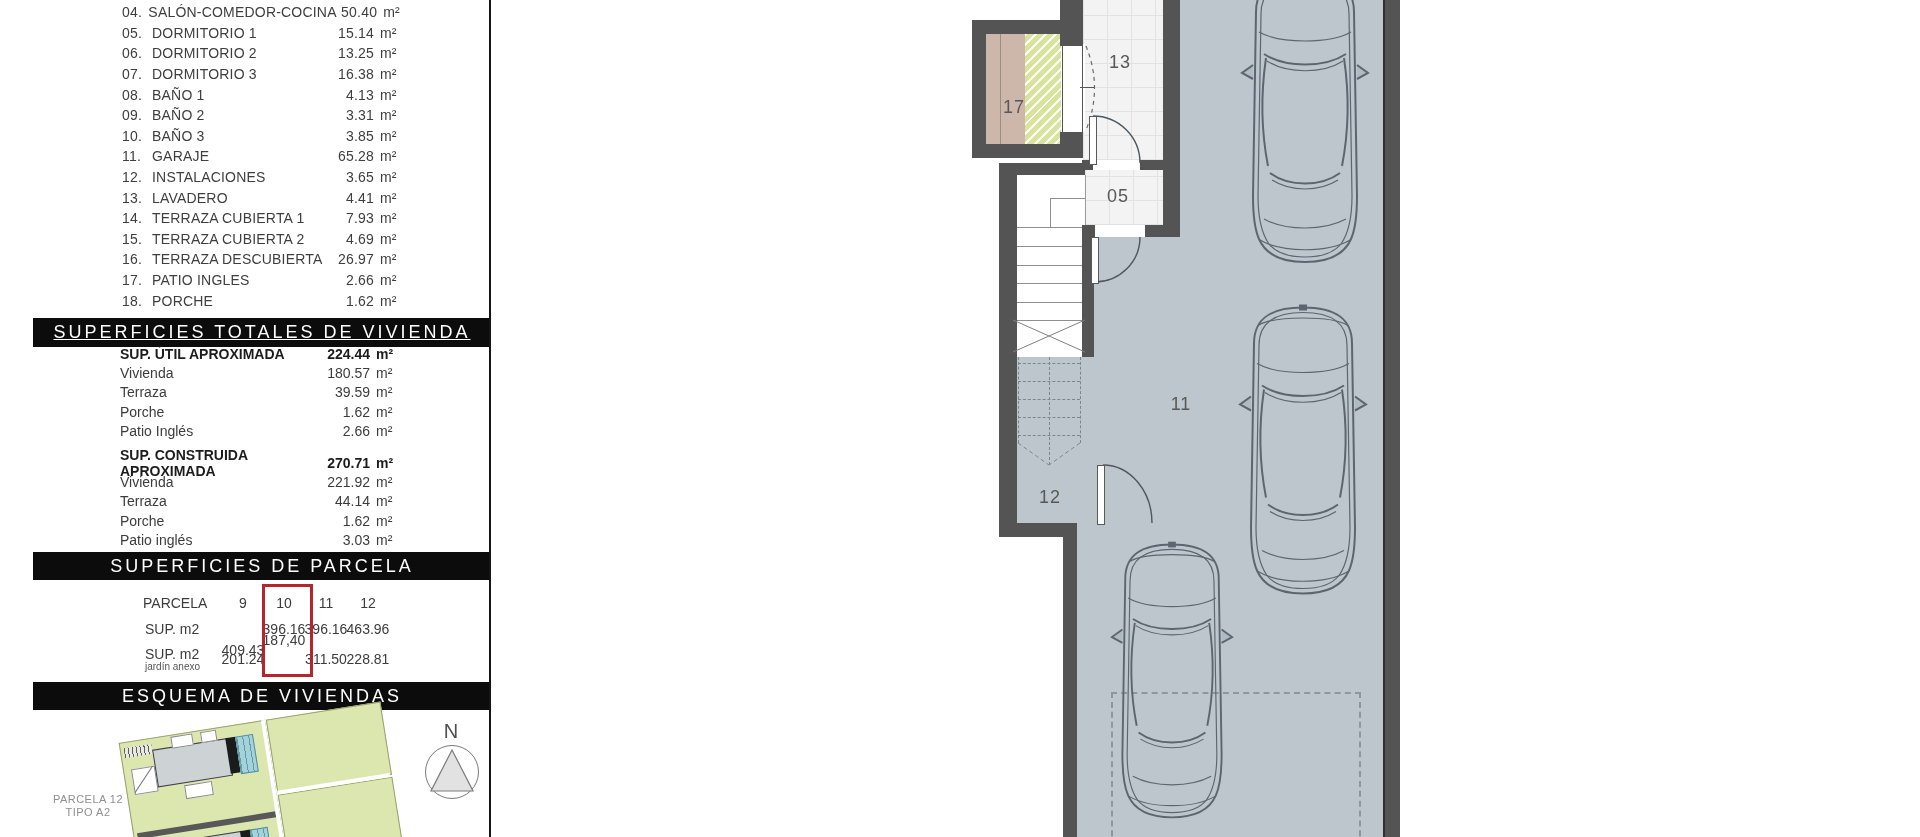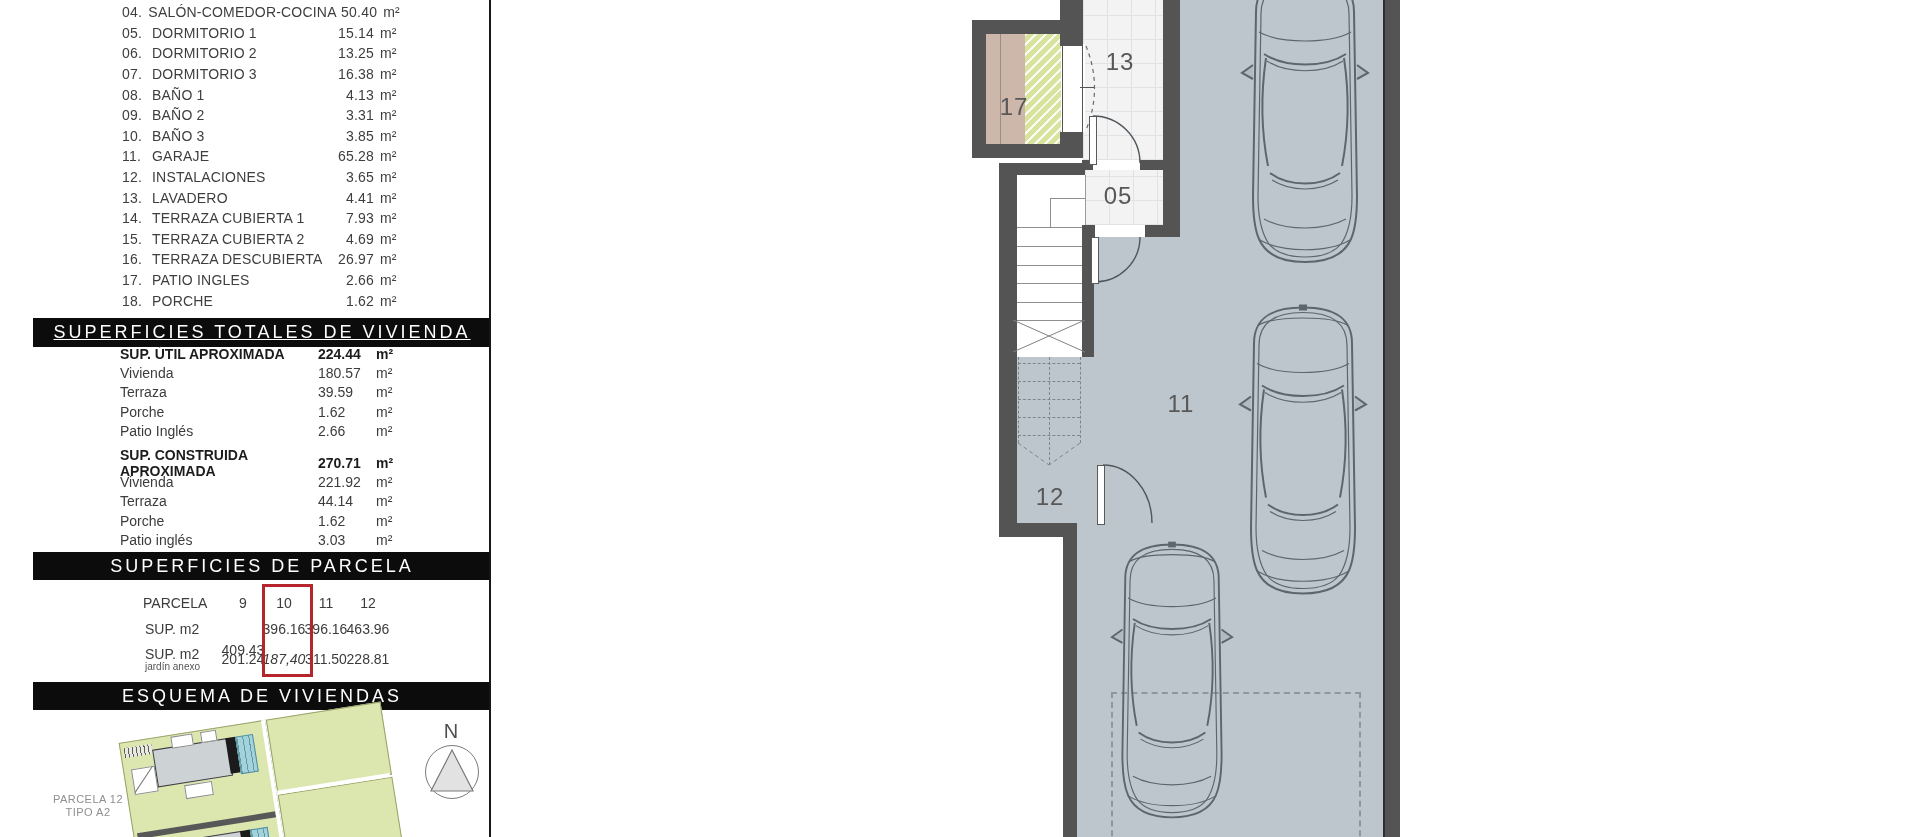--- a/index.html
+++ b/index.html
@@ -16,21 +16,21 @@
   .room-num{width:30px;}
   .room-name{flex:1;white-space:nowrap;}
   .room-area{width:46px;text-align:right;}
   .room-unit{width:26px;margin-left:6px;}
   .section-bar{left:33px;width:458px;height:29px;background:#0c0c0c;color:#fff;
     display:flex;align-items:center;justify-content:center;font-size:18px;letter-spacing:3px;white-space:nowrap;}
   .tot-block{left:120px;width:280px;}
   .tot-row{display:flex;align-items:center;height:19.3px;font-size:14px;}
   .tot-row.bold{font-weight:bold;color:#1c1c1c;}
   .tot-label{flex:1;}
-  .tot-val{width:52px;text-align:left;}
+  .tot-val{width:52px;text-align:right;}
   .tot-unit{width:24px;margin-left:6px;}
   .parc-cell{position:absolute;width:50px;text-align:center;font-size:14px;}
   .parc-label{position:absolute;font-size:14px;}
   .parc-sub{font-size:10px;color:#555;line-height:10px;}
   #parcela-highlight{border:3px solid #b5252b;background:transparent;}
   #divider{left:489px;top:0;width:2px;height:837px;background:#161616;}
   
   #esquema-caption{left:36px;top:793px;width:104px;text-align:center;font-size:11px;color:#8f8f8f;letter-spacing:.5px;line-height:13px;}
   #north-n{left:428px;top:720px;width:46px;text-align:center;font-size:20px;color:#4f4f4f;}
   #north-circle{left:425px;top:745px;width:52px;height:52px;border:1.5px solid #7a7a7a;border-radius:50%;background:#fff;}
@@ -52,21 +52,21 @@
                      repeating-linear-gradient(90deg,#e2e2e2 0 1px,transparent 1px 24px);}
   .tan{position:absolute;background:#cdb6aa;}
   .hatch{position:absolute;background-color:#d8e49e;
     background-image:repeating-linear-gradient(135deg,rgba(255,255,255,.9) 0 2px,transparent 2px 7px);}
   .stair-white{position:absolute;background:#ffffff;}
   .tread{position:absolute;background:#8f8f8f;height:1px;}
   .tread-v{position:absolute;background:#8f8f8f;width:1px;}
   .dash-h{position:absolute;border-top:1px dashed #7d868c;height:0;}
   .dash-v{position:absolute;border-left:1px dashed #7d868c;width:0;}
   .leaf{position:absolute;background:#fff;border:1px solid #5a5a5a;}
-  .plan-label{position:absolute;transform:translate(-50%,-50%);font-size:24px;letter-spacing:1px;color:#585858;}
+  .plan-label{position:absolute;transform:translate(-50%,-50%);font-size:18px;letter-spacing:1px;color:#585858;}
   #parking-dash{position:absolute;border:2px dashed #8d979e;}
   .car{position:absolute;}
   .thinline{position:absolute;background:#9a9a9a;}
 </style>
 </head>
 <body>
 
 <div class="abs" id="room-list">
   <div class="room-row">
       <span class="room-num">04.</span>
@@ -227,21 +227,21 @@
 <div class="parc-cell" style="left:343px;top:595px;">12</div>
 
 <div class="abs parc-label" style="left:145px;top:621px;">SUP. m2</div>
 <div class="parc-cell" style="left:218px;top:642px;">409.43</div>
 <div class="parc-cell" style="left:259px;top:621px;">396.16</div>
 <div class="parc-cell" style="left:301px;top:621px;">396.16</div>
 <div class="parc-cell" style="left:343px;top:621px;">463.96</div>
 
 <div class="abs parc-label" style="left:145px;top:646px;"><span>SUP. m2</span><div class="parc-sub">jardín anexo</div></div>
 <div class="parc-cell" style="left:218px;top:651px;">201.24</div>
-<div class="parc-cell" style="left:259px;top:651px;font-style:italic;">187,40</div>
+<div class="parc-cell" style="left:259px;top:632px;">187,40</div>
 <div class="parc-cell" style="left:301px;top:651px;">311.50</div>
 <div class="parc-cell" style="left:343px;top:651px;">228.81</div>
 
 <div class="abs" id="parcela-highlight" style="left:262px;top:584px;width:45px;height:87px;"></div>
 
 <div class="abs section-bar" style="top:682px;height:28px;">ESQUEMA DE VIVIENDAS</div>
 
 <div class="abs" id="siteplan">
   <div class="abs sp-green" style="left:6px;top:14px;width:146px;height:156px;"></div>
   <div class="abs sp-green" style="left:155px;top:14px;width:114px;height:72px;"></div>

